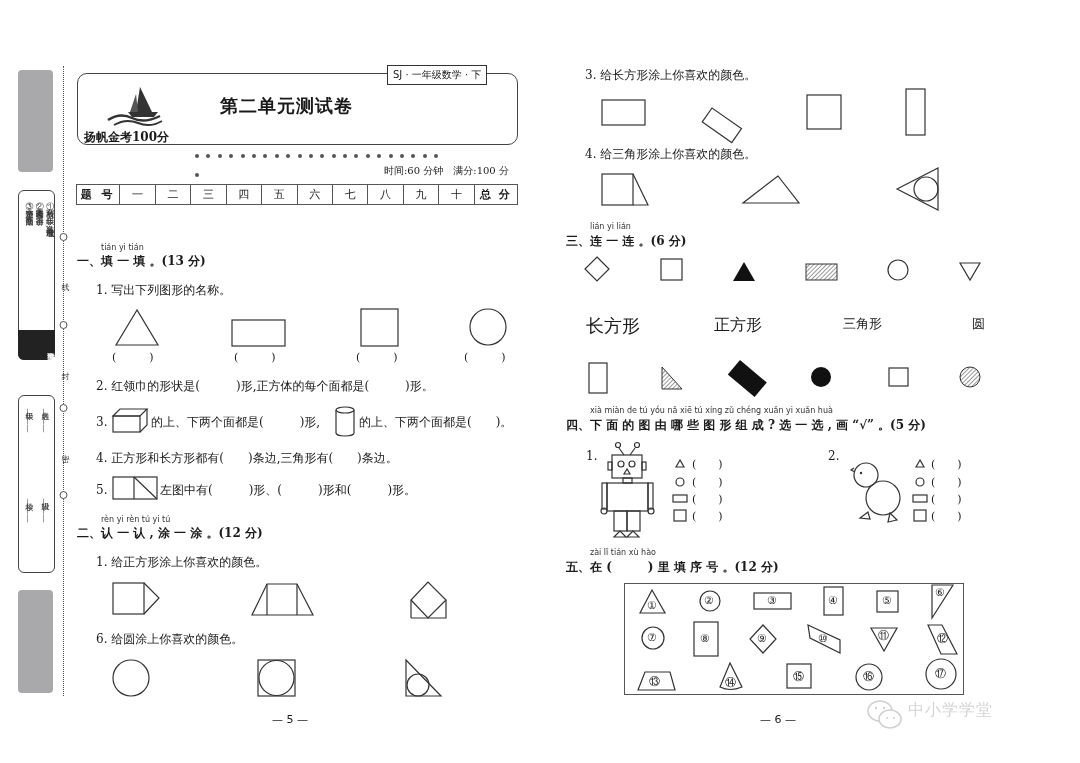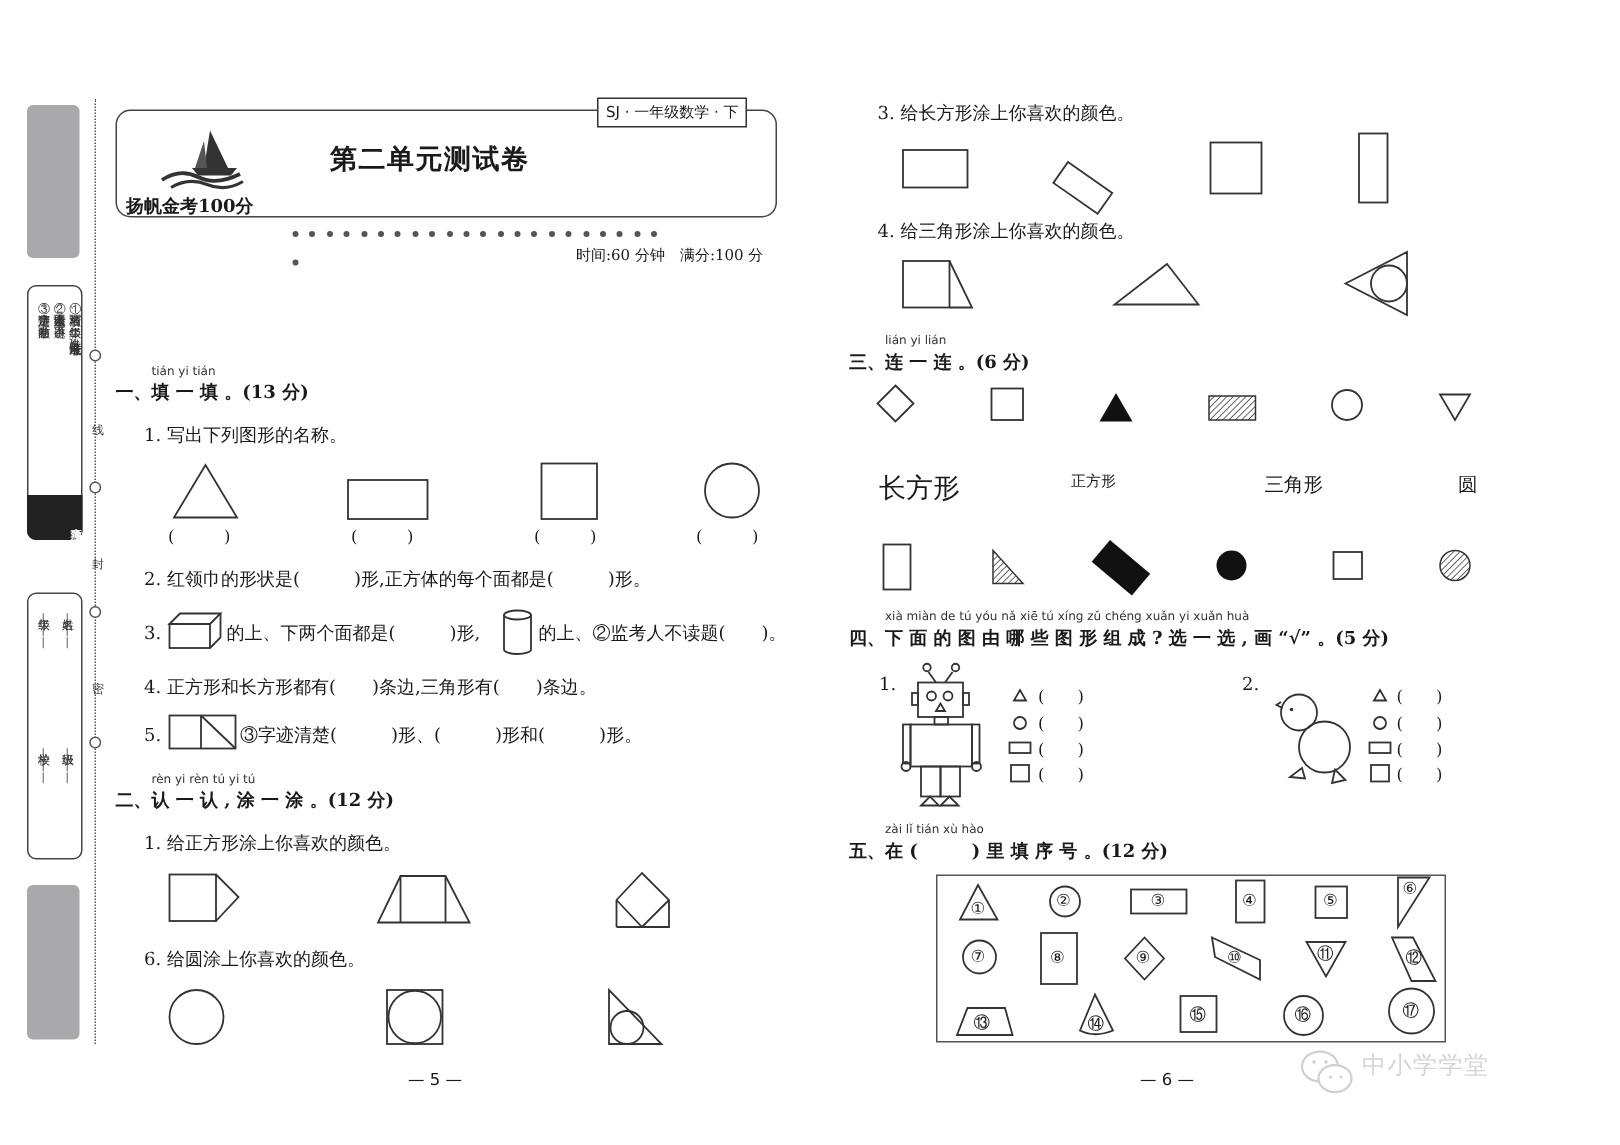--- a/index.html
+++ b/index.html
@@ -63,41 +63,55 @@
   <circle cx="63.5" cy="237" r="3.5" fill="#fff" stroke="#555"></circle>
   <circle cx="63.5" cy="325" r="3.5" fill="#fff" stroke="#555"></circle>
   <circle cx="63.5" cy="408" r="3.5" fill="#fff" stroke="#555"></circle>
   <circle cx="63.5" cy="495" r="3.5" fill="#fff" stroke="#555"></circle>
 </svg>
 <div class="abs vert" style="left:59px;top:365px;background:#fff;">封</div>
 <div class="abs vert" style="left:59px;top:276px;background:#fff;">线</div>
 <div class="abs vert" style="left:59px;top:448px;background:#fff;">密</div>
 
 <div class="abs header-frame" style="left:77px;top:73px;width:441px;height:72px;"></div>
-<div class="abs tag-box" style="left:398px;top:65px;">SJ · 一年级数学 · 下</div>
+<div class="abs tag-box" style="left:387px;top:65px;">SJ · 一年级数学 · 下</div>
 
 <svg style="left:100px;top:82px;width:70px;height:45px;">
   <path d="M40 5 L52 30 L36 30 Z" fill="#333"></path>
   <path d="M36 12 L38 30 L30 30 Z" fill="#555"></path>
   <path d="M28 30 L58 30 L54 35 L32 35 Z" fill="#333"></path>
   <path d="M8 38 Q20 30 32 36 T60 34" stroke="#333" stroke-width="2.5" fill="none"></path>
   <path d="M14 43 Q26 36 38 41 T62 39" stroke="#333" stroke-width="2" fill="none"></path>
 </svg>
 <div class="abs txt bold" style="left:84px;top:131px;font-size:12px;background:#fff;padding-right:6px;">扬帆金考100分</div>
 
 <div class="abs title" style="left:220px;top:94px;">第二单元测试卷</div>
 
 <div class="abs dots" style="left:195px;top:143px;width:260px;">
   <span></span><span></span><span></span><span></span><span></span><span></span><span></span><span></span><span></span><span></span><span></span><span></span><span></span><span></span><span></span><span></span><span></span><span></span><span></span><span></span><span></span><span></span><span></span>
 </div>
 
 <div class="abs txt" style="left:384px;top:166px;font-size:10px;">时间:60 分钟　满分:100 分</div>
 
 <table class="abs score" style="left:76px;top:184px;width:442px;">
   <tbody>
+      <tr>
+    <td class="head">题 号</td>
+    <td>一</td>
+    <td>二</td>
+    <td>三</td>
+    <td>四</td>
+    <td>五</td>
+    <td>六</td>
+    <td>七</td>
+    <td>八</td>
+    <td>九</td>
+    <td>十</td>
+    <td class="head" style="letter-spacing:2px;">总 分</td>
+  </tr>
 </tbody>
   </table>
 
 <div class="abs py" style="left:101px;top:243px;">tián  yi  tián</div>
 <div class="abs txt bold" style="left:77px;top:255px;">一、填 一 填 。(13 分)</div>
 
 <div class="abs txt" style="left:96px;top:284px;">1. 写出下列图形的名称。</div>
 
 <svg style="left:0;top:0;width:540px;height:763px;">
   <polygon class="stroke" points="137,310 116,345 158,345"></polygon>
@@ -116,31 +130,31 @@
 <svg style="left:112px;top:408px;width:36px;height:26px;">
   <polygon class="stroke" points="1,8 8,1 35,1 28,8"></polygon>
   <rect class="stroke" x="1" y="8" width="27" height="16"></rect>
   <polyline class="stroke" points="28,24 35,17 35,1"></polyline>
 </svg>
 <div class="abs txt" style="left:151px;top:416px;">的上、下两个面都是(　　　)形,</div>
 <svg style="left:335px;top:406px;width:22px;height:32px;">
   <ellipse class="stroke" cx="10" cy="4" rx="9" ry="3"></ellipse>
   <path class="stroke" d="M1 4 L1 27 A9 3 0 0 0 19 27 L19 4"></path>
 </svg>
-<div class="abs txt" style="left:359px;top:416px;">的上、②监考人不读题(　　)。</div>
+<div class="abs txt" style="left:359px;top:416px;">的上、下两个面都是(　　)。</div>
 
 <div class="abs txt" style="left:96px;top:452px;">4. 正方形和长方形都有(　　)条边,三角形有(　　)条边。</div>
 
 <div class="abs txt" style="left:96px;top:484px;">5.</div>
 <svg style="left:112px;top:476px;width:46px;height:24px;">
   <rect class="stroke" x="1" y="1" width="44" height="22"></rect>
   <line class="stroke" x1="22" y1="1" x2="22" y2="23"></line>
   <line class="stroke" x1="22" y1="1" x2="45" y2="23"></line>
 </svg>
-<div class="abs txt" style="left:160px;top:484px;">③字迹清楚(　　　)形、(　　　)形和(　　　)形。</div>
+<div class="abs txt" style="left:160px;top:484px;">左图中有(　　　)形、(　　　)形和(　　　)形。</div>
 
 <div class="abs py" style="left:101px;top:515px;">rèn yi rèn    tú  yi  tú</div>
 <div class="abs txt bold" style="left:77px;top:527px;">二、认 一 认 , 涂 一 涂 。(12 分)</div>
 
 <div class="abs txt" style="left:96px;top:556px;">1. 给正方形涂上你喜欢的颜色。</div>
 <svg style="left:0;top:0;width:540px;height:763px;">
   <g>
     <rect class="stroke" x="113" y="583" width="31" height="31"></rect>
     <polyline class="stroke" points="144,583 159,598 144,614"></polyline>
   </g>
@@ -202,21 +216,21 @@
   </defs>
   <polygon class="stroke" points="597,257 609,269 597,281 585,269"></polygon>
   <rect class="stroke" x="661" y="259" width="21" height="21"></rect>
   <polygon points="744,262 755,281 733,281" fill="#111"></polygon>
   <rect x="806" y="264" width="31" height="16" fill="url(#hatch)" stroke="#333" stroke-width="1"></rect>
   <circle class="stroke" cx="898" cy="270" r="10"></circle>
   <polygon class="stroke" points="960,263 980,263 970,280"></polygon>
 </svg>
 
 <div class="abs txt" style="left:586px;top:317px;font-size:18px;">长方形</div>
-<div class="abs txt" style="left:714px;top:317px;font-size:10px;">正方形</div>
+<div class="abs txt" style="left:714px;top:317px;font-size:16px;">正方形</div>
 <div class="abs txt" style="left:843px;top:317px;font-size:13px;">三角形</div>
 <div class="abs txt" style="left:972px;top:317px;font-size:13px;">圆</div>
 
 <svg style="left:0;top:0;width:1080px;height:763px;">
   <rect class="stroke" x="589" y="363" width="18" height="30"></rect>
   <polygon points="662,367 662,389 682,389" fill="url(#hatch)" stroke="#333" stroke-width="1"></polygon>
   <rect x="0" y="0" width="35" height="19" fill="#111" transform="translate(740,360) rotate(40)"></rect>
   <circle cx="821" cy="377" r="10" fill="#111"></circle>
   <rect class="stroke" x="889" y="368" width="19" height="18"></rect>
   <circle cx="970" cy="377" r="10" fill="url(#hatch)" stroke="#333" stroke-width="1"></circle>

